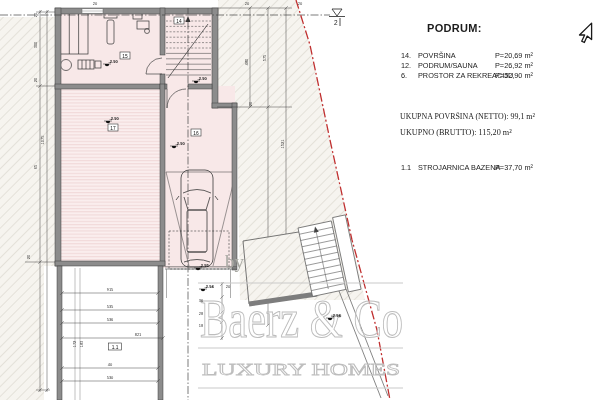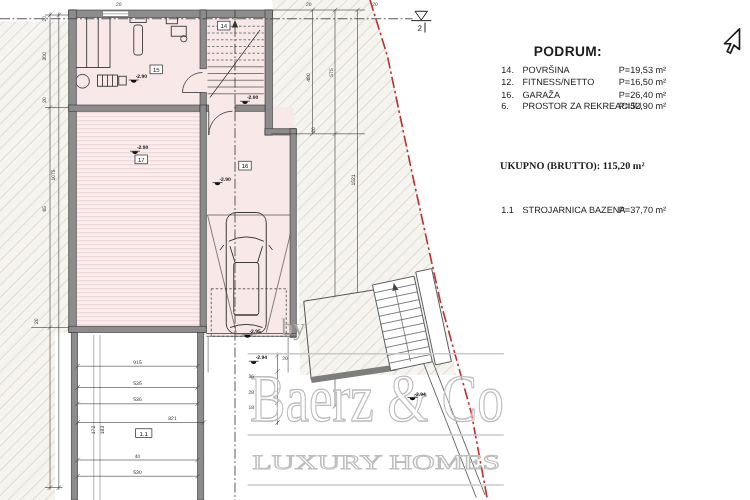--- a/index.html
+++ b/index.html
@@ -1,24 +1,24 @@
 <!DOCTYPE html>
 <html><head>
 <meta charset="utf-8">
 <style>
   html,body{margin:0;padding:0;background:#fff;}
   #stage{position:relative;width:600px;height:400px;background:#ffffff;overflow:hidden;
          font-family:"Liberation Sans",sans-serif;}
   #plan-svg{position:absolute;left:0;top:0;}
   .legend{position:absolute;color:#1c1c1c;}
-  #legend-heading{left:383px;top:36px;font-size:11px;font-weight:700;letter-spacing:.3px;padding-left:44px;}
+  #legend-heading{left:383px;top:22px;font-size:11px;font-weight:700;letter-spacing:.3px;padding-left:44px;}
   #legend-items{left:401px;top:51px;font-size:7.3px;line-height:9.8px;}
   .li-row{display:grid;grid-template-columns:17px 77px auto;white-space:nowrap;}
   #legend-netto{left:400px;top:112px;font-family:"Liberation Serif",serif;font-size:7.9px;white-space:nowrap;}
-  #legend-brutto{left:400px;top:128px;font-family:"Liberation Serif",serif;font-size:8.2px;font-weight:700;white-space:nowrap;}
+  #legend-brutto{left:400px;top:128px;font-family:"Liberation Serif",serif;font-size:8.2px;font-weight:400;white-space:nowrap;}
   #legend-extra{left:401px;top:163px;font-size:7.3px;}
   #cursor{position:absolute;left:576px;top:22px;}
 </style>
 </head>
 <body>
 
 <div id="stage">
 
 <svg id="plan-svg" width="600" height="400" viewBox="0 0 600 400">
   <defs>
@@ -295,39 +295,35 @@
         <text x="331.5" y="316.5" font-size="4" fill="#111" font-weight="bold">-2.94</text>
       </g>
 </svg>
 
 <div class="legend" id="legend-heading">PODRUM:</div>
 
 <div class="legend" id="legend-items">
   <div class="li-row">
     <span>14.</span>
     <span>POVRŠINA</span>
-    <span>P=19,53 m²</span>
+    <span>P=20,69 m²</span>
   </div>
   <div class="li-row">
     <span>12.</span>
-    <span>FITNESS/NETTO</span>
-    <span>P=16,50 m²</span>
-  </div>
-  <div class="li-row">
-    <span>16.</span>
-    <span>GARAŽA</span>
-    <span>P=26,40 m²</span>
+    <span>PODRUM/SAUNA</span>
+    <span>P=26,92 m²</span>
   </div>
   <div class="li-row">
     <span>6.</span>
     <span>PROSTOR ZA REKREACIJU</span>
     <span>P=52,90 m²</span>
   </div>
 </div>
 
+<div class="legend" id="legend-netto">UKUPNA POVRŠINA (NETTO): 99,1 m²</div>
 <div class="legend" id="legend-brutto">UKUPNO (BRUTTO): 115,20 m²</div>
 
 <div class="legend" id="legend-extra">
   <div class="li-row">
     <span>1.1</span>
     <span>STROJARNICA BAZENA</span>
     <span>P=37,70 m²</span>
   </div>
 </div>
 

